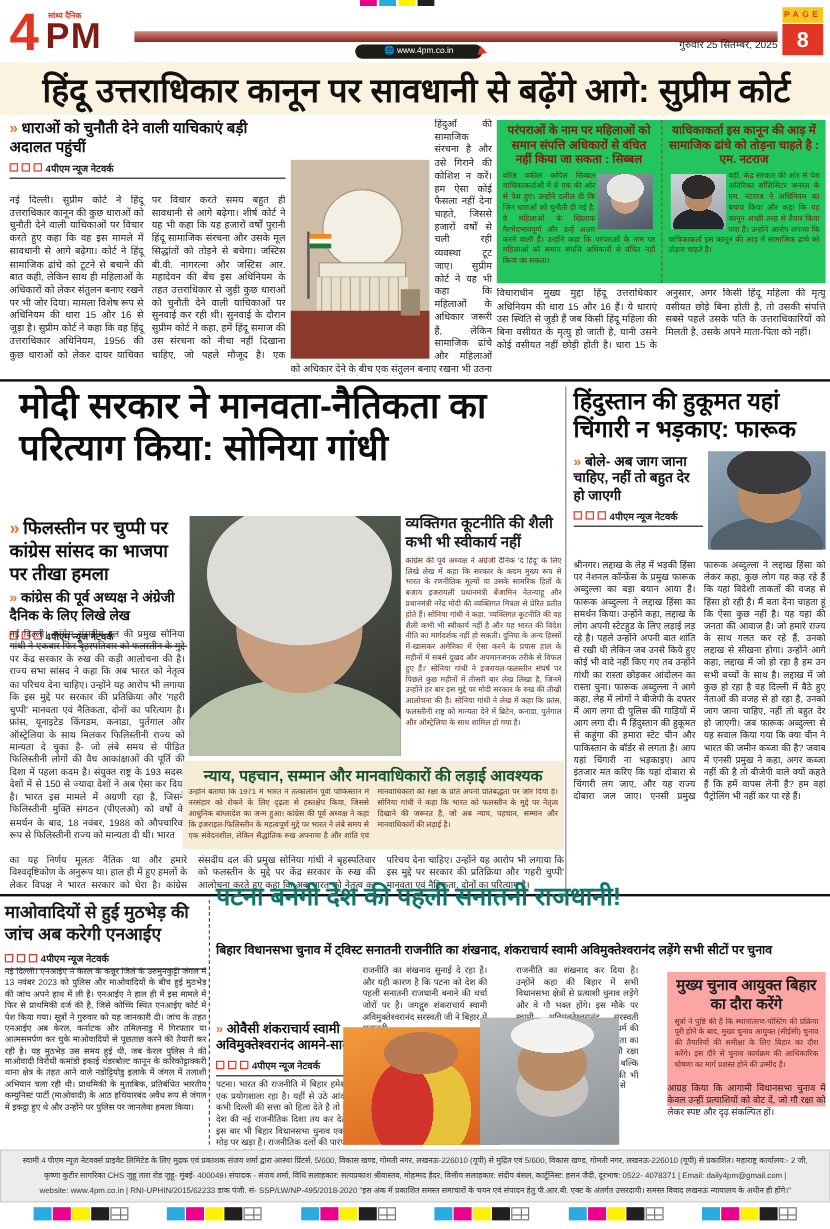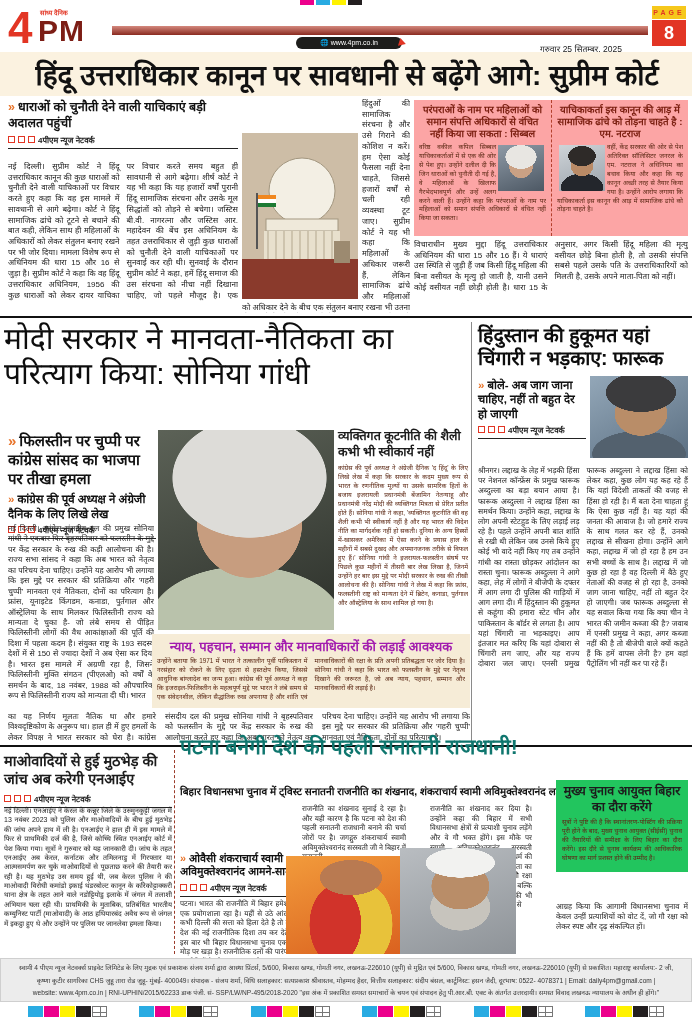--- a/index.html
+++ b/index.html
@@ -15,21 +15,21 @@
   .mast-stripe{left:112px;top:26px;width:536px;height:9px;
     background:linear-gradient(180deg,#d4897e,#8a2a20);}
   .sec-box{left:288px;top:6px;width:122px;height:30px;background:#fff;border:1px solid #c9c9c9;
     text-align:center;z-index:3;}
   .sec-title{font-size:16px;font-weight:800;color:#e23524;line-height:30px;}
   .web-pill{left:296px;top:37px;width:106px;height:12px;background:#1d1d1b;border-radius:6px;color:#fff;
     font-size:7px;line-height:12px;text-align:center;z-index:3;}
   .web-globe{color:#7ec3e8;margin-right:2px;}
   .web-cursor{position:absolute;right:-4px;top:2px;width:0;height:0;border-left:7px solid #e23524;
     border-top:4px solid transparent;border-bottom:4px solid transparent;transform:rotate(18deg);}
-  .date-line{left:540px;top:31px;width:108px;font-size:8.5px;text-align:left;color:#222;margin-top:12px;}
+  .date-line{left:540px;top:31px;width:108px;font-size:8.5px;text-align:right;color:#222;}
   .page-box{left:652px;top:6px;width:34px;height:13px;background:#f6c81c;color:#e23524;
     font-size:7px;font-weight:bold;letter-spacing:3px;text-align:center;line-height:13px;}
   .page-num{left:652px;top:20px;width:34px;height:26px;background:#e23524;color:#fff;
     font-size:18px;font-weight:800;text-align:center;line-height:26px;}
   
   .lead-strip{left:0;top:52px;width:692px;height:44px;background:#fbf2e0;}
   .lead-head{left:1px;top:55px;width:692px;text-align:center;font-size:28px;font-weight:800;color:#111;}
   
   .subhead{font-size:12.5px;font-weight:800;color:#111;line-height:1.25;}
   .chev{color:#e8742a;font-weight:800;margin-right:3px;}
@@ -38,50 +38,50 @@
   .rule{border:0;border-top:1px solid #222;margin:3px 0 0 0;}
   .bt{font-size:8px;line-height:1.34;text-align:justify;overflow:hidden;}
   .tiny{font-size:6.4px;line-height:1.4;text-align:justify;color:#5d2a16;overflow:hidden;}
   .cols2{column-count:2;column-gap:7px;}
   .cols3{column-count:3;column-gap:9px;}
   
   .sc-sub{left:8px;top:100px;width:230px;}
   .sc-body1{left:8px;top:162px;width:230px;height:150px;}
   .sc-col3{left:242px;top:99px;width:168px;height:214px;font-size:8px;line-height:1.34;text-align:justify;overflow:hidden;}
   .sc-photo{float:left;width:116px;height:166px;margin:34px 4px 0 0;}
-  .boxwrap{left:414px;top:100px;width:274px;height:136px;background:#fca5a5;display:flex;}
+  .boxwrap{left:414px;top:100px;width:274px;height:136px;background:#22c55e;display:flex;}
   .halfbox{width:50%;padding:4px 5px;box-sizing:border-box;}
   .halfbox+.halfbox{border-left:1px dashed #b3402c;}
   .boxtitle{font-size:9.8px;font-weight:800;color:#7c2012;text-align:center;line-height:1.25;}
   .boxphoto{width:46px;height:46px;margin:2px;}
   .ph-sibal{float:right;background:
      radial-gradient(ellipse 34% 26% at 50% 26%,#e8e6e2 0 99%,transparent 100%),
      radial-gradient(ellipse 26% 26% at 50% 46%,#caa184 0 99%,transparent 100%),
      linear-gradient(160deg,#8e9aa6,#4d5864);}
   .ph-nataraj{float:left;background:
      radial-gradient(ellipse 30% 22% at 50% 24%,#2e2a28 0 99%,transparent 100%),
      radial-gradient(ellipse 25% 24% at 50% 44%,#b98a66 0 99%,transparent 100%),
      radial-gradient(ellipse 46% 30% at 50% 92%,#23262c 0 99%,transparent 100%),
      linear-gradient(160deg,#cfd4d8,#9aa2ab);}
   .sc-body4{left:414px;top:240px;width:274px;height:74px;}
   .hrule1{left:0;top:316px;width:692px;height:2px;background:#111;}
   
   .vline1{left:471px;top:322px;width:1px;height:422px;background:#8a8a8a;}
-  .sonia-head{left:4px;top:322px;width:464px;font-size:30px;font-weight:400;line-height:1.15;color:#0d0d0d;}
+  .sonia-head{left:16px;top:322px;width:464px;font-size:30px;font-weight:700;line-height:1.15;color:#0d0d0d;}
   .sonia-subs{left:8px;top:432px;width:148px;}
   .sonia-body{left:8px;top:524px;width:146px;height:186px;font-size:7.8px;}
   .ph-sonia{left:158px;top:430px;width:176px;height:200px;background:
      radial-gradient(ellipse 44% 30% at 52% 24%,#dddcd8 0 99%,transparent 100%),
      radial-gradient(ellipse 30% 27% at 52% 47%,#c79d7f 0 99%,transparent 100%),
      radial-gradient(ellipse 55% 28% at 50% 96%,#b9c2ab 0 99%,transparent 100%),
      linear-gradient(160deg,#5c6257,#2c302a);}
   .sonia-sidetitle{left:338px;top:428px;width:130px;font-size:12.5px;font-weight:800;line-height:1.3;}
   .sonia-sidebody{left:338px;top:464px;width:130px;height:168px;}
   .banner{left:152px;top:634px;width:318px;height:74px;background:#f6ecd7;padding:3px 5px;box-sizing:border-box;}
-  .banner-title{font-size:13px;font-weight:800;text-align:center;color:#a21caf;}
+  .banner-title{font-size:13px;font-weight:800;text-align:center;color:#14532d;}
   .banner-body{height:50px;margin-top:2px;}
   .sonia-strip{left:8px;top:712px;width:462px;height:32px;font-size:7.8px;}
   
   .farooq-head{left:478px;top:324px;width:212px;font-size:19.5px;font-weight:800;line-height:1.2;color:#0d0d0d;}
   .farooq-subs{left:478px;top:378px;width:108px;}
   .farooq-subs .subhead{font-size:11.5px;}
   .ph-farooq{left:590px;top:376px;width:98px;height:82px;background:
      radial-gradient(ellipse 36% 24% at 52% 20%,#3b3b3d 0 99%,transparent 100%),
      radial-gradient(ellipse 27% 27% at 52% 46%,#b98d68 0 99%,transparent 100%),
      radial-gradient(ellipse 48% 28% at 50% 95%,#53616e 0 99%,transparent 100%),
@@ -104,21 +104,21 @@
      radial-gradient(ellipse 24% 18% at 50% 22%,#b97a51 0 99%,transparent 100%),
      radial-gradient(ellipse 20% 40% at 38% 70%,#d1332a 0 99%,transparent 100%),
      radial-gradient(ellipse 20% 40% at 62% 70%,#e8c23a 0 99%,transparent 100%),
      linear-gradient(160deg,#f29b3b,#d95f1e);}
   .ph-owaisi{left:400px;top:848px;width:116px;height:106px;z-index:2;background:
      radial-gradient(ellipse 30% 14% at 52% 14%,#f2f2f0 0 99%,transparent 100%),
      radial-gradient(ellipse 25% 22% at 52% 36%,#b98d68 0 99%,transparent 100%),
      radial-gradient(ellipse 26% 22% at 52% 56%,#c7c4bd 0 99%,transparent 100%),
      linear-gradient(160deg,#b9bdc1,#8e9398);}
   .photo{position:absolute;}
-  .cec-box{left:556px;top:780px;width:132px;height:92px;background:#22c55e;padding:4px 6px;box-sizing:border-box;}
+  .cec-box{left:556px;top:810px;width:132px;height:112px;background:#fca5a5;padding:4px 6px;box-sizing:border-box;}
   .cec-title{font-size:12.5px;font-weight:800;text-align:center;line-height:1.25;}
   .cec-body{margin-top:3px;height:58px;}
   .patna-tail{left:556px;top:902px;width:132px;height:50px;font-size:7.6px;}
   
   .footer{left:0;top:958px;width:692px;height:44px;background:#ececec;border:1px solid #cfcfcf;box-sizing:border-box;
      font-size:6.6px;color:#333;text-align:center;line-height:1.9;padding-top:3px;}
   .bars{left:0;top:1006px;width:692px;display:flex;justify-content:space-between;padding:0 28px;box-sizing:border-box;}
   .regbar{display:flex;gap:1px;}
   .regbar span{width:15px;height:11px;display:inline-block;}
   .reg{border:1px solid #777;background:#fff;position:relative;box-sizing:border-box;}

